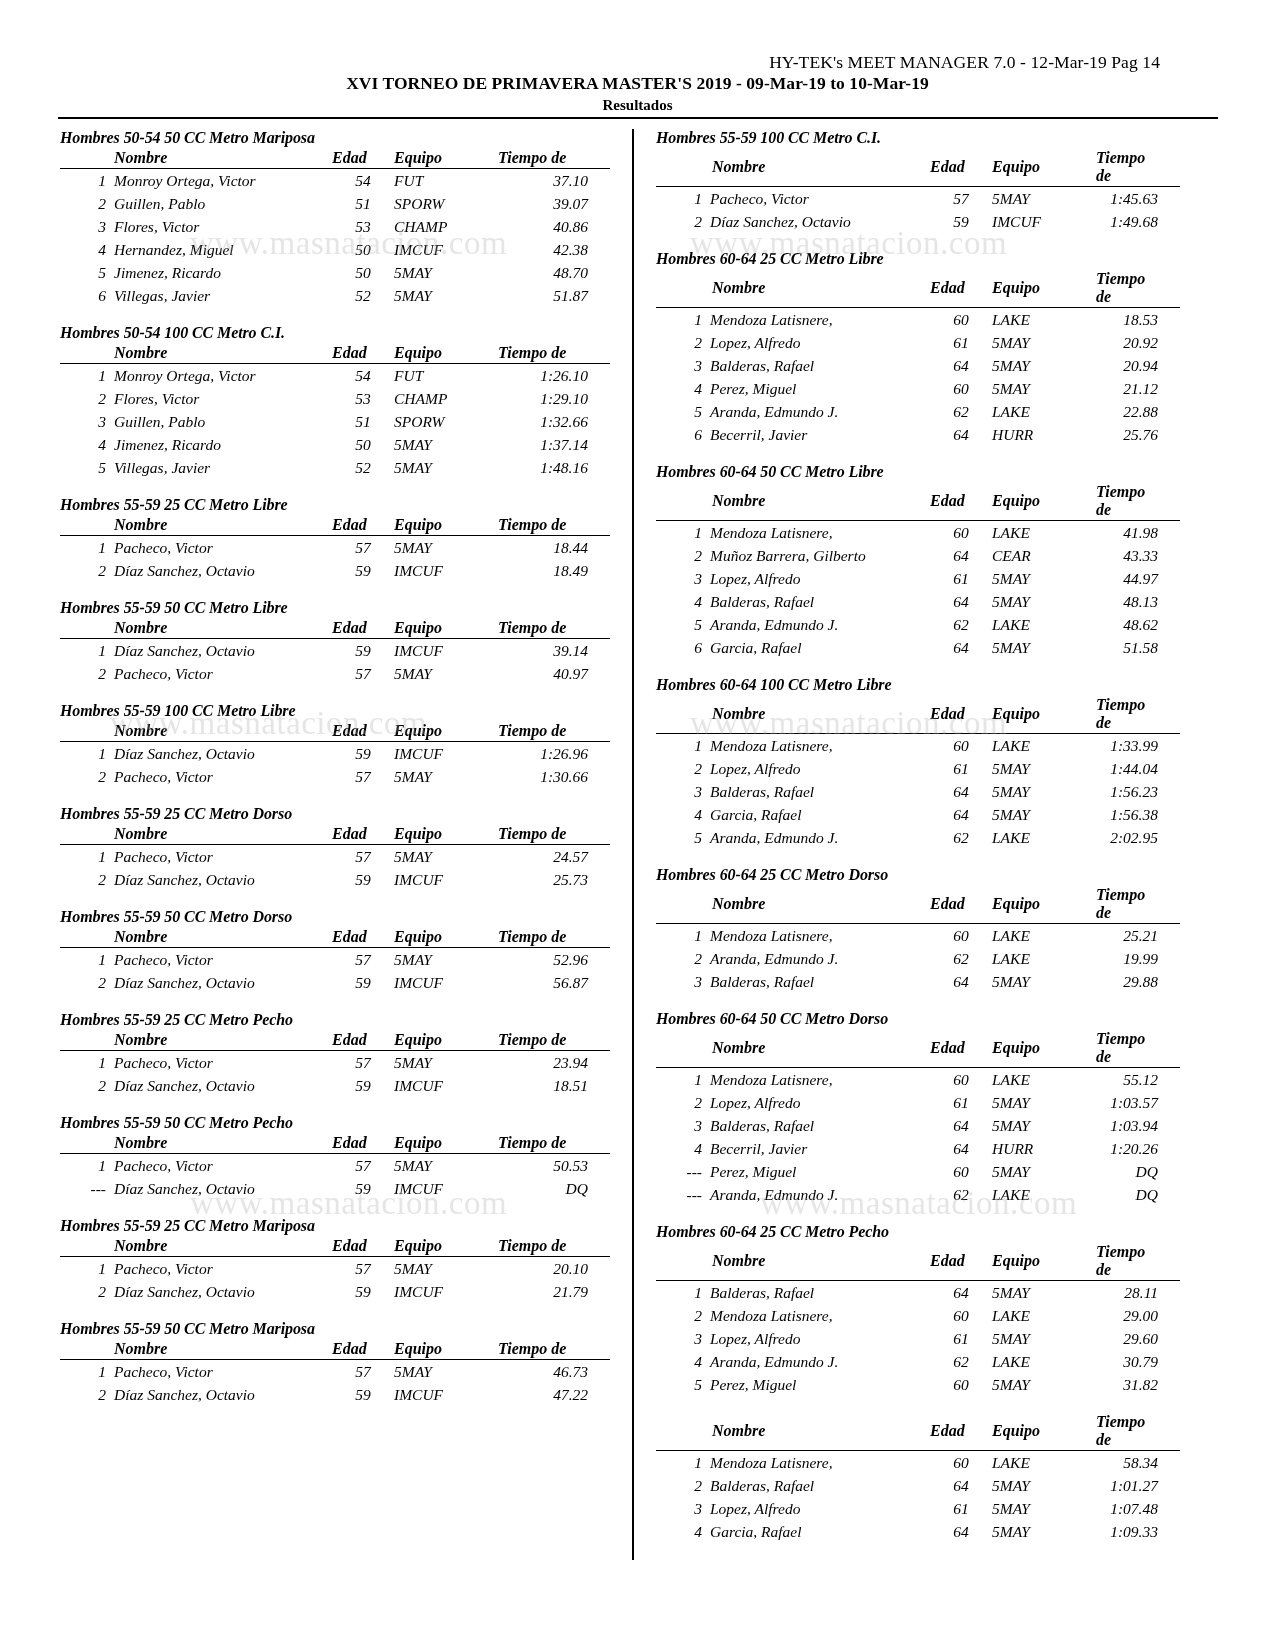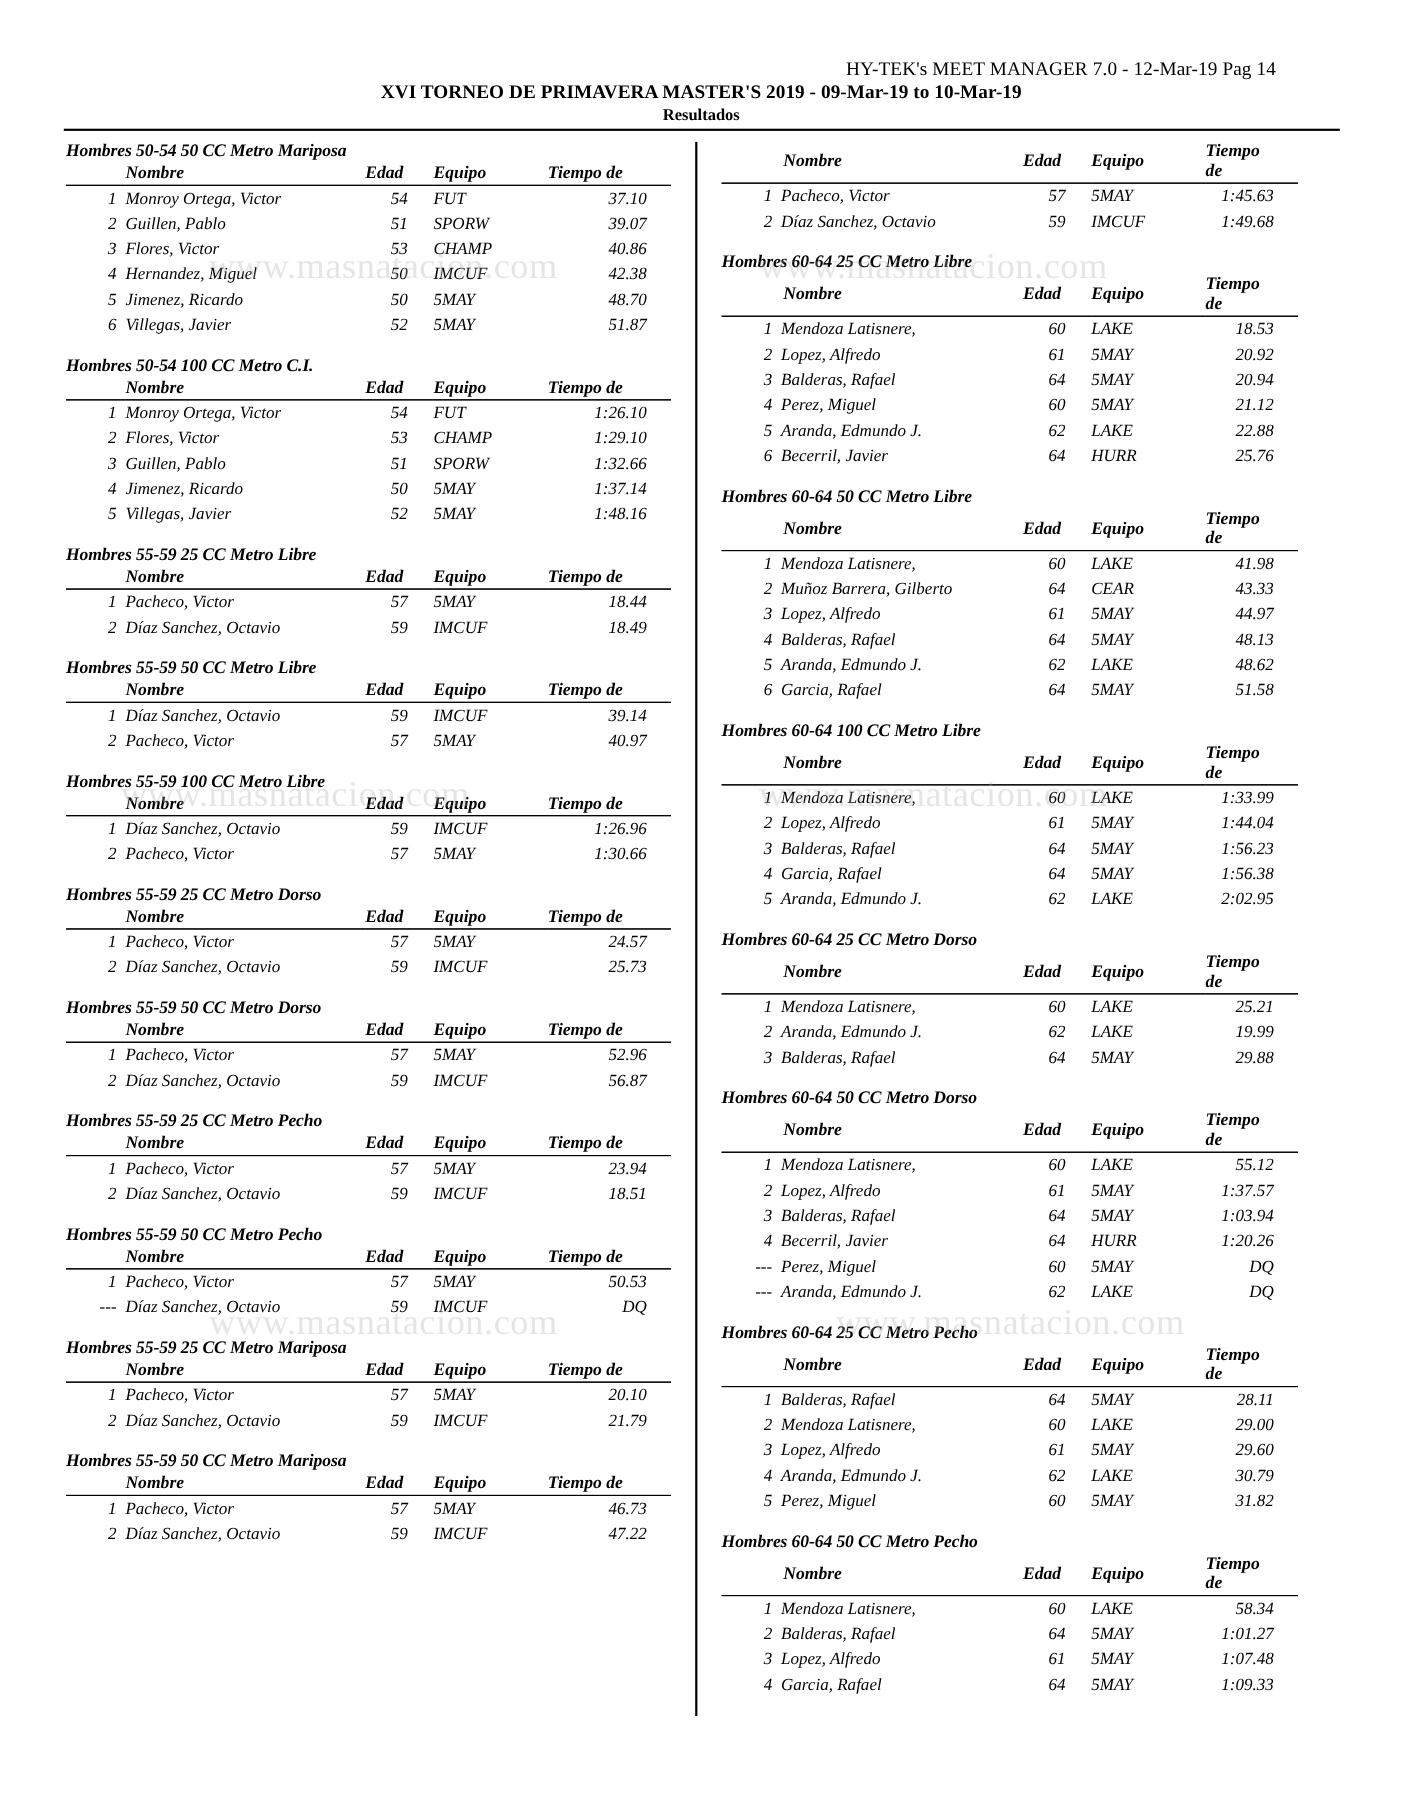--- a/index.html
+++ b/index.html
@@ -511,20 +511,21 @@
                 <td class="c-age">59</td>
                 <td class="c-team">IMCUF</td>
                 <td class="c-time">47.22</td>
               </tr>
             </tbody>
           </table>
         </div>
       </div>
     <div class="col col-right" id="col-right">
         <div class="event">
+          <div class="event-title">Hombres 55-59 100 CC Metro C.I.</div>
           <table class="results">
             <thead>
               <tr>
                 <th class="c-place"></th>
                 <th class="c-name">Nombre</th>
                 <th class="c-age">Edad</th>
                 <th class="c-team">Equipo</th>
                 <th class="c-time">Tiempo de</th>
               </tr>
             </thead>
@@ -768,21 +769,21 @@
                 <td class="c-name">Mendoza Latisnere,</td>
                 <td class="c-age">60</td>
                 <td class="c-team">LAKE</td>
                 <td class="c-time">55.12</td>
               </tr>
               <tr>
                 <td class="c-place">2</td>
                 <td class="c-name">Lopez, Alfredo</td>
                 <td class="c-age">61</td>
                 <td class="c-team">5MAY</td>
-                <td class="c-time">1:37.57</td>
+                <td class="c-time">1:03.57</td>
               </tr>
               <tr>
                 <td class="c-place">3</td>
                 <td class="c-name">Balderas, Rafael</td>
                 <td class="c-age">64</td>
                 <td class="c-team">5MAY</td>
                 <td class="c-time">1:03.94</td>
               </tr>
               <tr>
                 <td class="c-place">4</td>
@@ -853,21 +854,20 @@
                 <td class="c-place">5</td>
                 <td class="c-name">Perez, Miguel</td>
                 <td class="c-age">60</td>
                 <td class="c-team">5MAY</td>
                 <td class="c-time">31.82</td>
               </tr>
             </tbody>
           </table>
         </div>
         <div class="event">
-          <div class="event-title">Hombres 60-64 50 CC Metro Pecho</div>
           <table class="results">
             <thead>
               <tr>
                 <th class="c-place"></th>
                 <th class="c-name">Nombre</th>
                 <th class="c-age">Edad</th>
                 <th class="c-team">Equipo</th>
                 <th class="c-time">Tiempo de</th>
               </tr>
             </thead>

